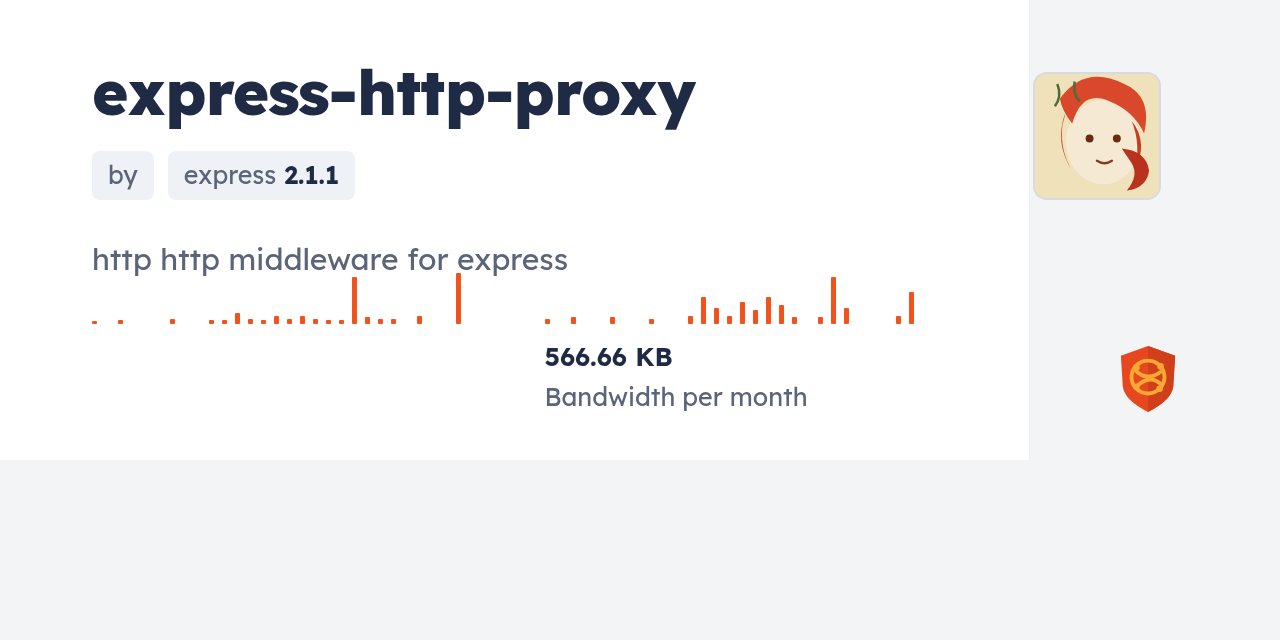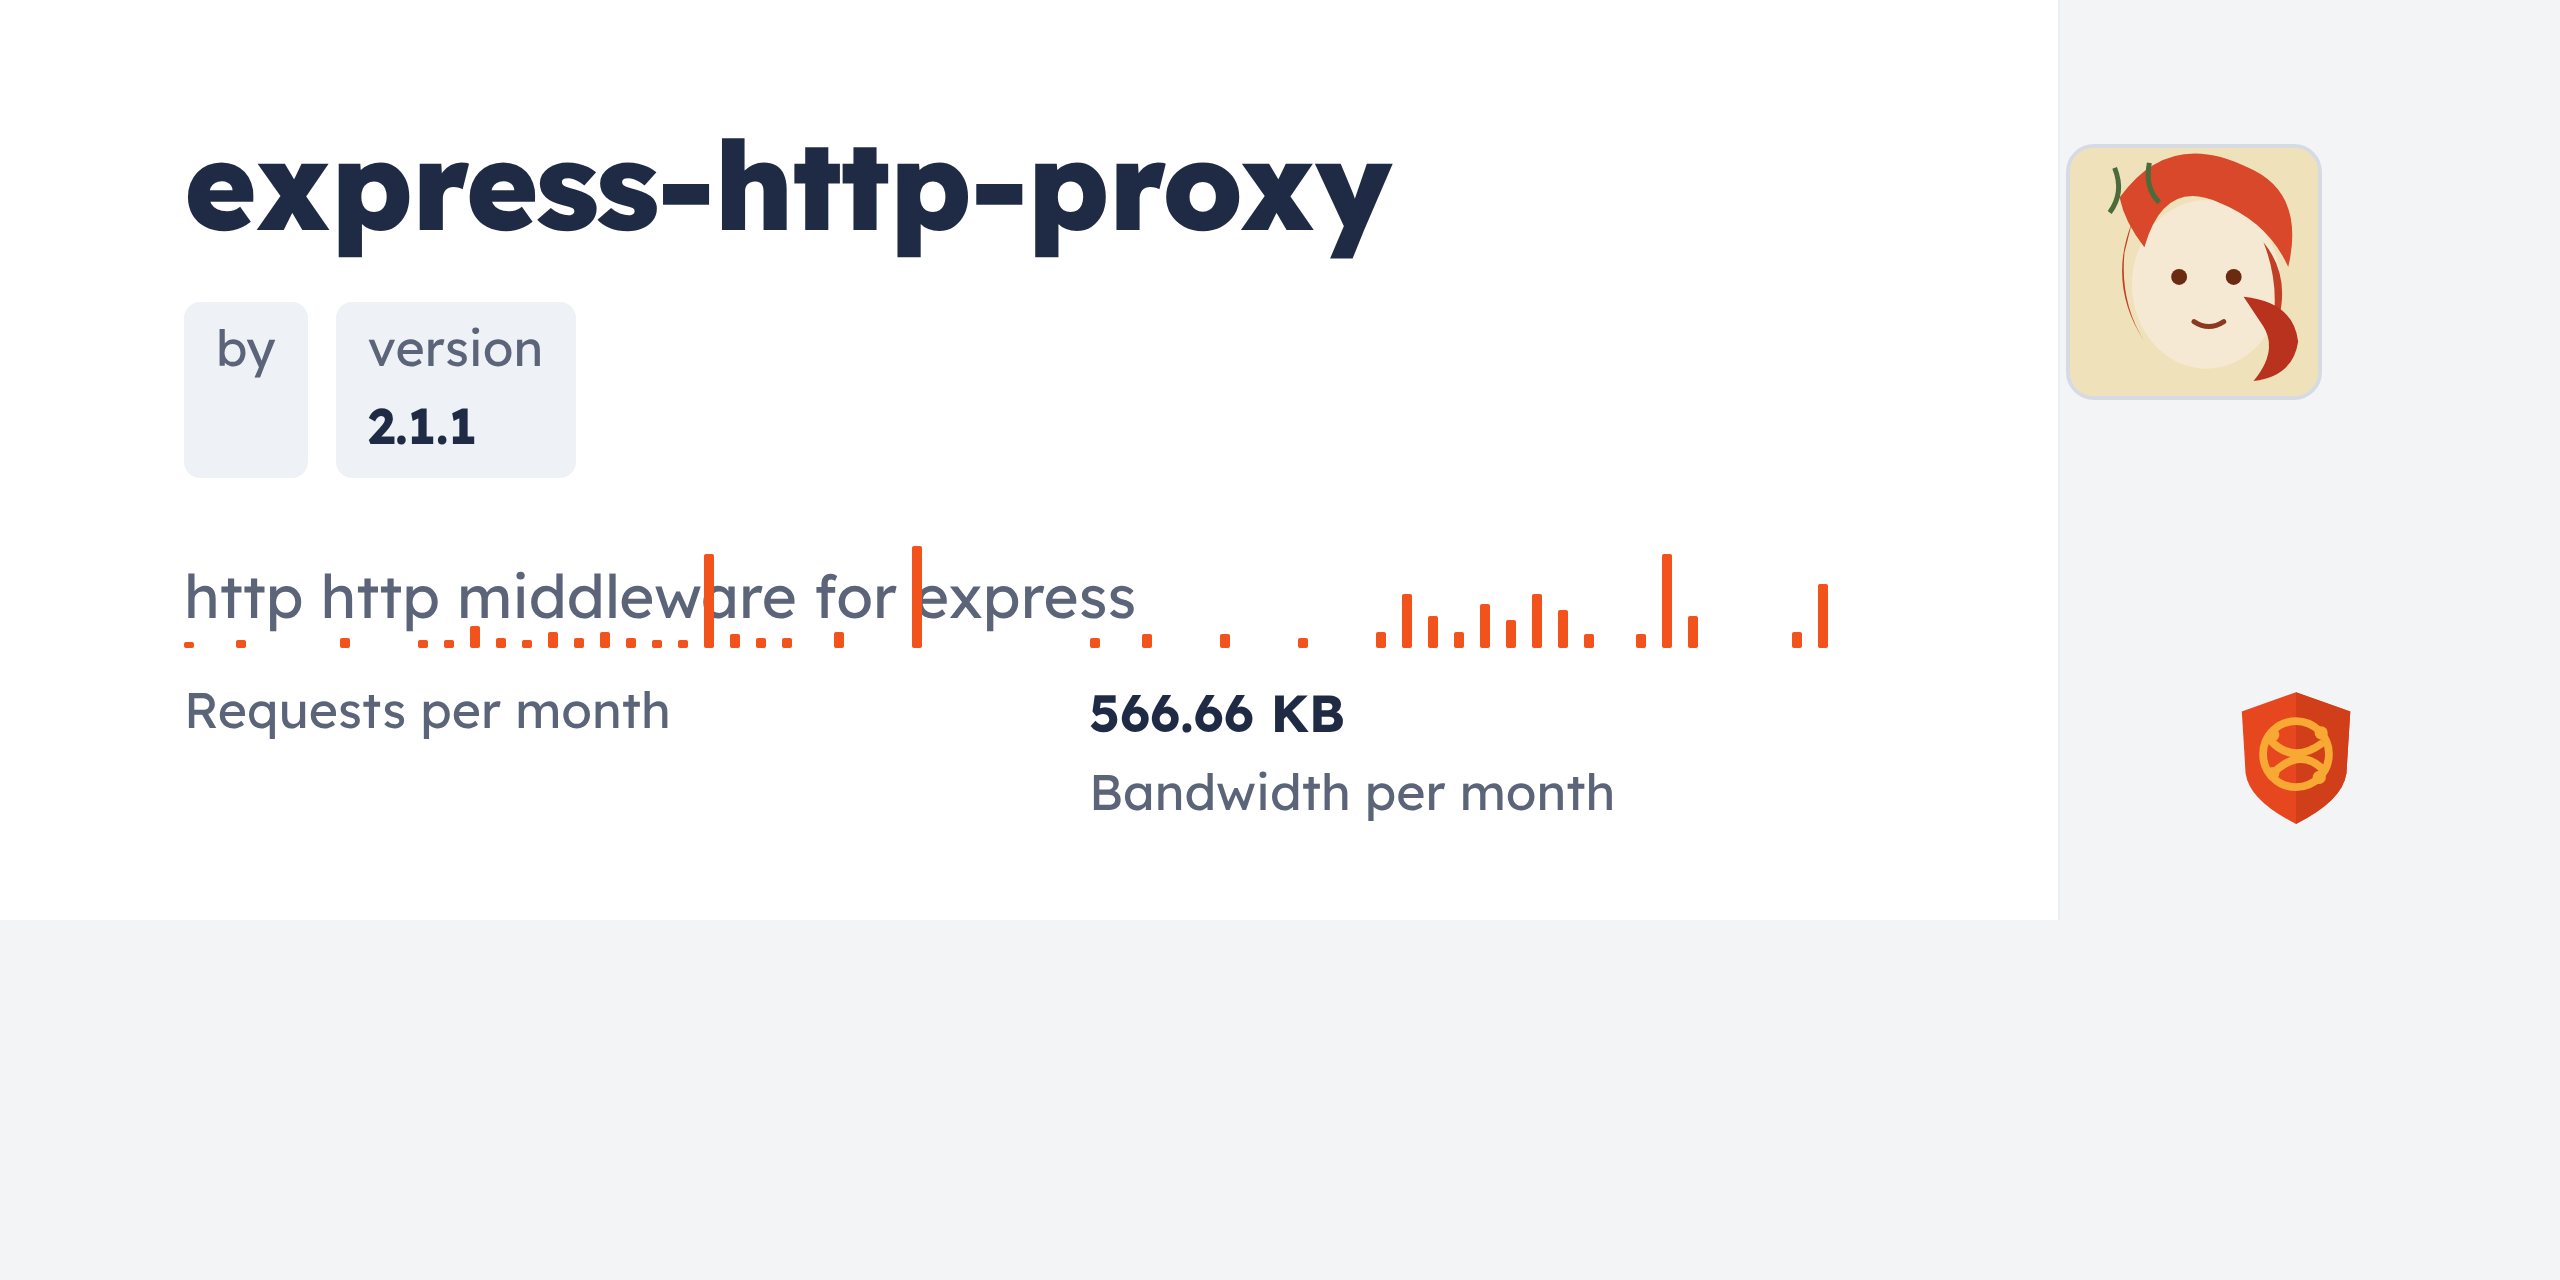--- a/index.html
+++ b/index.html
@@ -31,21 +31,20 @@
   }
   .chip {
     display: inline-flex;
     align-items: baseline;
     gap: 8px;
     background: #eef1f5;
     border-radius: 8px;
     padding: 8px 16px 10px 16px;
     font-size: 25px;
     color: #5b6478;
-    flex-direction: column;
   }
   .chip b { color: #1f2a44; font-weight: 700; }
   .desc {
     margin-top: 40px;
     font-size: 30px;
     color: #5b6478;
     font-weight: 400;
   }
   .stats {
     position: absolute;
@@ -106,21 +105,21 @@
 
 <div class="card">
 
   <h1 class="title">express-http-proxy</h1>
 
   <div class="chips">
     <div class="chip">
       <span>by</span>
     </div>
     <div class="chip">
-      <span>version</span>
+      <span>express</span>
       <b>2.1.1</b>
     </div>
   </div>
 
   <p class="desc">http http middleware for express</p>
 
   <div class="stats">
     <div class="stat">
       <div class="spark" id="spark-0">
           <span style="height: 3px;"></span>
@@ -147,21 +146,20 @@
           <span style="height: 7px;"></span>
           <span style="height: 5px;"></span>
           <span style="height: 5px;"></span>
           <span style="height: 0px; visibility: hidden;"></span>
           <span style="height: 8px;"></span>
           <span style="height: 0px; visibility: hidden;"></span>
           <span style="height: 0px; visibility: hidden;"></span>
           <span style="height: 51px;"></span>
           <span style="height: 0px; visibility: hidden;"></span>
         </div>
-      <div class="stat-label">Requests per month</div>
     </div>
     <div class="stat">
       <div class="spark" id="spark-1">
           <span style="height: 5px;"></span>
           <span style="height: 0px; visibility: hidden;"></span>
           <span style="height: 7px;"></span>
           <span style="height: 0px; visibility: hidden;"></span>
           <span style="height: 0px; visibility: hidden;"></span>
           <span style="height: 7px;"></span>
           <span style="height: 0px; visibility: hidden;"></span>

